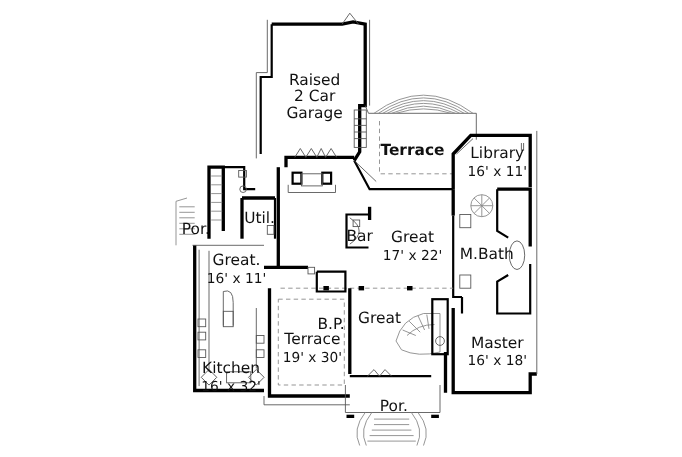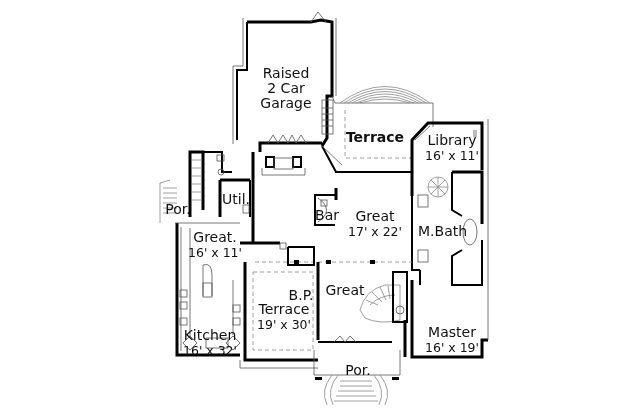--- a/index.html
+++ b/index.html
@@ -233,20 +233,20 @@
     <span class="name">Great</span>
   </div>
   <div class="lbl" style="left:180px;top:308px;width:60px;margin-top:20px;">
     <span class="name">Kitchen</span>
     <span class="dim">16' x 32'</span>
   </div>
   <div class="lbl" style="left:252px;top:302px;width:64px;">
     <span class="name">Terrace</span>
     <span class="dim">19' x 30'</span>
   </div>
-  <div class="lbl" style="left:422px;top:305px;width:60px;margin-top:20px;">
+  <div class="lbl" style="left:422px;top:305px;width:60px;">
     <span class="name">Master</span>
-    <span class="dim">16' x 19'</span>
+    <span class="dim">16' x 18'</span>
   </div>
   <div class="lbl" style="left:340px;top:363px;width:36px;">
     <span class="name">Por.</span>
   </div>
 </div>
 
 </body></html>

